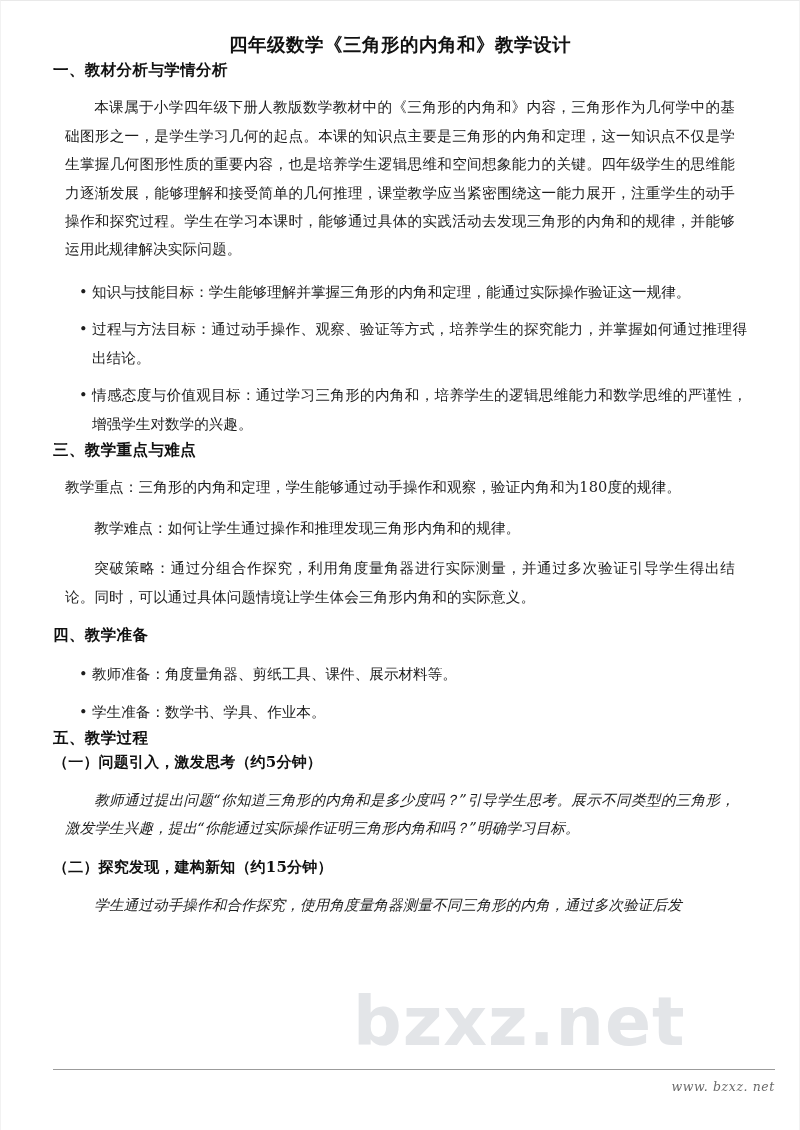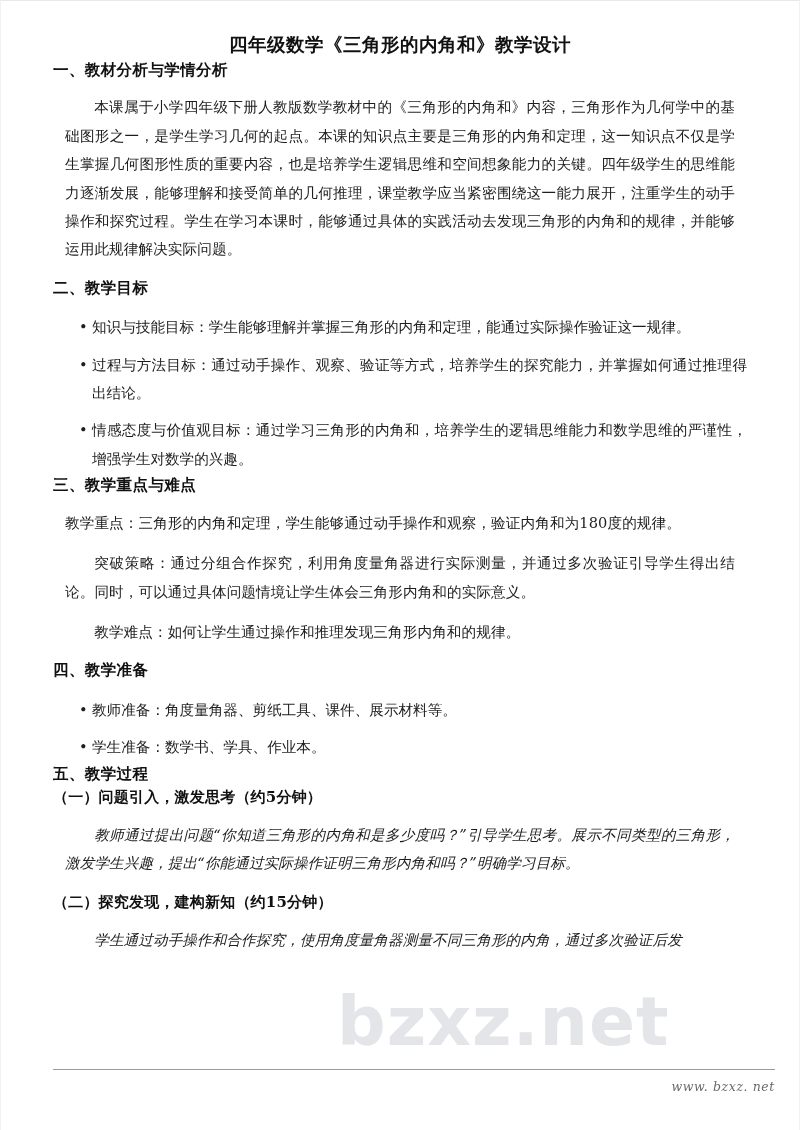--- a/index.html
+++ b/index.html
@@ -25,21 +25,21 @@
     height: 1130px;
     box-sizing: border-box;
     border-top: 1px solid #e9e9e9;
     border-left: 1px solid #f2f2f2;
     border-right: 1px solid #f2f2f2;
     background: #ffffff;
   }
 
   .watermark {
     position: absolute;
-    left: 336px;
+    left: 352px;
     top: 982px;
     width: 440px;
     height: 78px;
     font-family: "DejaVu Sans", "Liberation Sans", sans-serif;
     font-weight: bold;
     font-size: 68px;
     letter-spacing: 1px;
     color: #e3e5e8;
     line-height: 78px;
     white-space: nowrap;
@@ -161,31 +161,30 @@
 
   <div class="watermark">bzxz.net</div>
 
   <div class="content">
 
     <h1 class="doc-title">四年级数学《三角形的内角和》教学设计</h1>
 
     <h2 class="section-heading sec-1-head">一、教材分析与学情分析</h2>
     <p class="para indent para-gap-lg">本课属于小学四年级下册人教版数学教材中的《三角形的内角和》内容，三角形作为几何学中的基础图形之一，是学生学习几何的起点。本课的知识点主要是三角形的内角和定理，这一知识点不仅是学生掌握几何图形性质的重要内容，也是培养学生逻辑思维和空间想象能力的关键。四年级学生的思维能力逐渐发展，能够理解和接受简单的几何推理，课堂教学应当紧密围绕这一能力展开，注重学生的动手操作和探究过程。学生在学习本课时，能够通过具体的实践活动去发现三角形的内角和的规律，并能够运用此规律解决实际问题。</p>
 
-    <h2 class="section-heading sec-2-head">二、教学目标</h2>
     <ul class="bullets">
       <li><span class="dot">•</span><span>知识与技能目标：学生能够理解并掌握三角形的内角和定理，能通过实际操作验证这一规律。</span></li>
       <li><span class="dot">•</span><span>过程与方法目标：通过动手操作、观察、验证等方式，培养学生的探究能力，并掌握如何通过推理得出结论。</span></li>
       <li><span class="dot">•</span><span>情感态度与价值观目标：通过学习三角形的内角和，培养学生的逻辑思维能力和数学思维的严谨性，增强学生对数学的兴趣。</span></li>
     </ul>
 
     <h2 class="section-heading sec-3-head">三、教学重点与难点</h2>
     <p class="para noindent para-gap-lg">教学重点：三角形的内角和定理，学生能够通过动手操作和观察，验证内角和为180度的规律。</p>
+    <p class="para indent para-gap-md">教学难点：如何让学生通过操作和推理发现三角形内角和的规律。</p>
     <p class="para indent para-gap-md">突破策略：通过分组合作探究，利用角度量角器进行实际测量，并通过多次验证引导学生得出结论。同时，可以通过具体问题情境让学生体会三角形内角和的实际意义。</p>
-    <p class="para indent para-gap-md">教学难点：如何让学生通过操作和推理发现三角形内角和的规律。</p>
 
     <h2 class="section-heading sec-4-head">四、教学准备</h2>
     <ul class="bullets">
       <li><span class="dot">•</span><span>教师准备：角度量角器、剪纸工具、课件、展示材料等。</span></li>
       <li><span class="dot">•</span><span>学生准备：数学书、学具、作业本。</span></li>
     </ul>
 
     <h2 class="section-heading sec-5-head">五、教学过程</h2>
 
     <h3 class="sub-heading sub-gap">（一）问题引入，激发思考（约5分钟）</h3>

